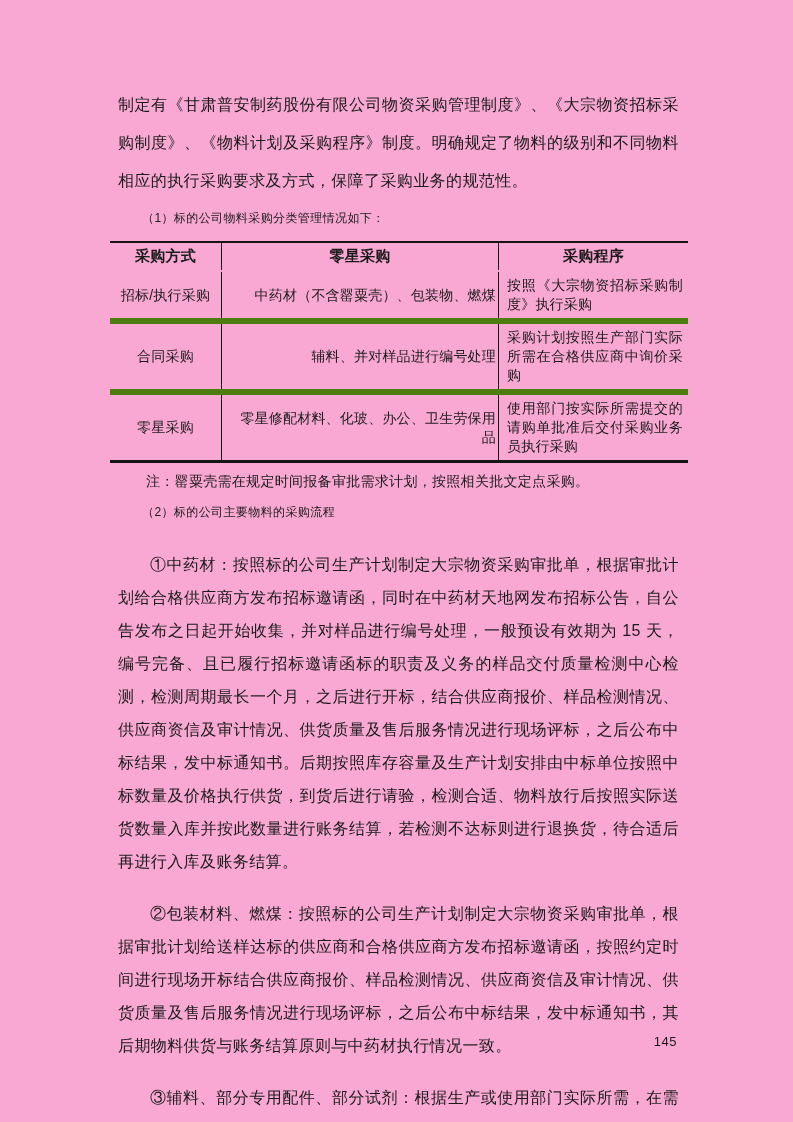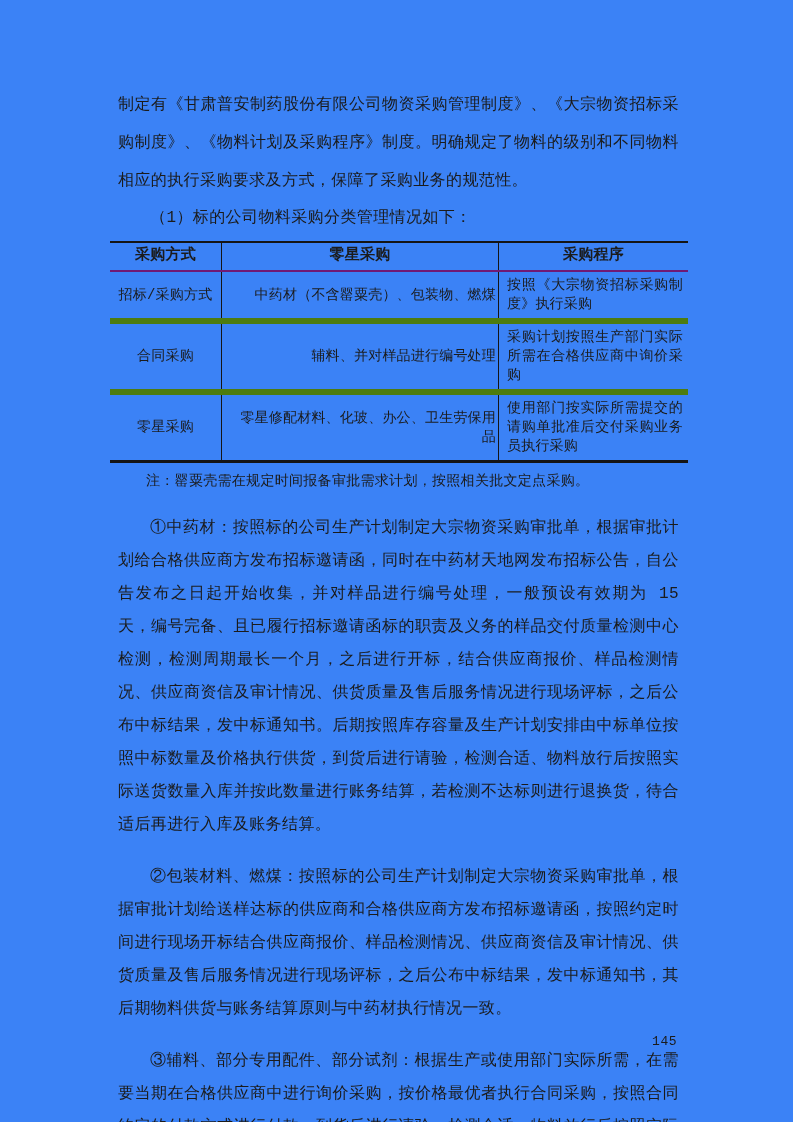--- a/index.html
+++ b/index.html
@@ -4,23 +4,23 @@
 <style>
   html, body {
     margin: 0;
     padding: 0;
     background: #ffffff;
   }
   .page {
     position: relative;
     width: 793px;
     height: 1122px;
-    background: #3b82f6;
+    background: #f9a8d4;
     overflow: hidden;
-    font-family: Liberation Mono, monospace;
+    font-family: Liberation Sans, sans-serif;
     color: #1b1b1b;
   }
   .content {
     position: absolute;
     left: 118px;
     right: 114px;
     top: 86px;
   }
   .body-par {
     margin: 0;
@@ -30,21 +30,21 @@
     letter-spacing: 0.4px;
   }
   .intro-par { text-indent: 0; }
   .flow-par {
     line-height: 33px;
     text-indent: 2em;
     margin-top: 19px;
   }
   .sec-heading {
     margin: 0;
-    font-size: 16px;
+    font-size: 12px;
     line-height: 36px;
     text-indent: 2em;
     letter-spacing: 0.4px;
   }
   .sec-heading-2 {
     line-height: 34px;
     margin-top: 2px;
     margin-bottom: 6px;
   }
   table.material-table {
@@ -55,21 +55,21 @@
     border-top: 2.5px solid #151515;
     border-bottom: 3px solid #151515;
     font-size: 14px;
     letter-spacing: 0.2px;
   }
   table.material-table th {
     font-size: 15px;
     font-weight: bold;
     text-align: center;
     padding: 3px 2px 4px 2px;
-    border-bottom: 2px solid #701a75;
+    border-bottom: 2px solid #f9a8d4;
     line-height: 20px;
   }
   table.material-table td {
     padding: 4px 2px;
     line-height: 19px;
     vertical-align: middle;
   }
   table.material-table tbody tr + tr td {
     border-top: 6px solid #4d7c0f;
   }
@@ -107,39 +107,40 @@
     <table class="material-table">
       <thead>
         <tr>
           <th class="col-method v-div-r">采购方式</th>
           <th class="col-class v-div-r">零星采购</th>
           <th>采购程序</th>
         </tr>
       </thead>
       <tbody>
         <tr>
-          <td class="cell-method v-div-r">招标/采购方式</td>
+          <td class="cell-method v-div-r">招标/执行采购</td>
           <td class="cell-class v-div-r">中药材（不含罂粟壳）、包装物、燃煤</td>
           <td class="cell-proc">按照《大宗物资招标采购制度》执行采购</td>
         </tr>
         <tr>
           <td class="cell-method v-div-r">合同采购</td>
           <td class="cell-class v-div-r">辅料、并对样品进行编号处理</td>
           <td class="cell-proc">采购计划按照生产部门实际所需在合格供应商中询价采购</td>
         </tr>
         <tr>
           <td class="cell-method v-div-r">零星采购</td>
           <td class="cell-class v-div-r">零星修配材料、化玻、办公、卫生劳保用品</td>
           <td class="cell-proc">使用部门按实际所需提交的请购单批准后交付采购业务员执行采购</td>
         </tr>
       </tbody>
     </table>
 
     <p class="table-note">注：罂粟壳需在规定时间报备审批需求计划，按照相关批文定点采购。</p>
 
+    <p class="sec-heading sec-heading-2">（2）标的公司主要物料的采购流程</p>
 
     <p class="body-par flow-par">①中药材：按照标的公司生产计划制定大宗物资采购审批单，根据审批计划给合格供应商方发布招标邀请函，同时在中药材天地网发布招标公告，自公告发布之日起开始收集，并对样品进行编号处理，一般预设有效期为 15 天，编号完备、且已履行招标邀请函标的职责及义务的样品交付质量检测中心检测，检测周期最长一个月，之后进行开标，结合供应商报价、样品检测情况、供应商资信及审计情况、供货质量及售后服务情况进行现场评标，之后公布中标结果，发中标通知书。后期按照库存容量及生产计划安排由中标单位按照中标数量及价格执行供货，到货后进行请验，检测合适、物料放行后按照实际送货数量入库并按此数量进行账务结算，若检测不达标则进行退换货，待合适后再进行入库及账务结算。</p>
 
     <p class="body-par flow-par">②包装材料、燃煤：按照标的公司生产计划制定大宗物资采购审批单，根据审批计划给送样达标的供应商和合格供应商方发布招标邀请函，按照约定时间进行现场开标结合供应商报价、样品检测情况、供应商资信及审计情况、供货质量及售后服务情况进行现场评标，之后公布中标结果，发中标通知书，其后期物料供货与账务结算原则与中药材执行情况一致。</p>
 
     <p class="body-par flow-par">③辅料、部分专用配件、部分试剂：根据生产或使用部门实际所需，在需要当期在合格供应商中进行询价采购，按价格最优者执行合同采购，按照合同约定的付款方式进行付款，到货后进行请验，检测合适、物料放行后按照实际送货数</p>
 
   </div>
 
   <div class="page-number">145</div>

